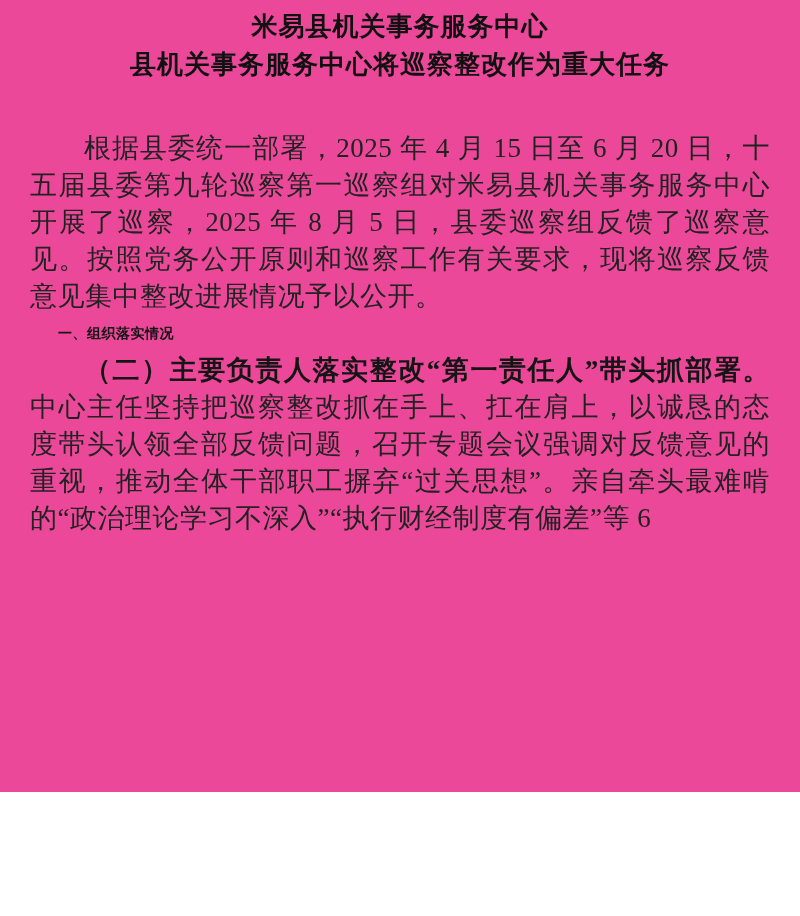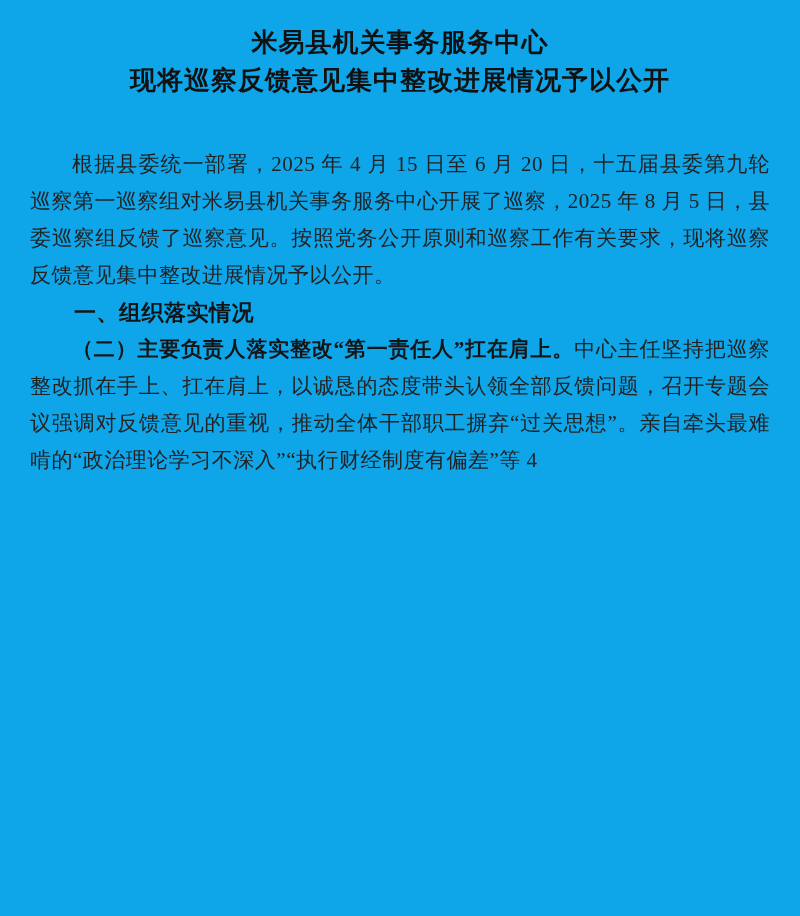--- a/index.html
+++ b/index.html
@@ -3,76 +3,76 @@
 <meta charset="utf-8">
 <style>
   html, body {
     margin: 0;
     padding: 0;
     background: #ffffff;
   }
   .page {
     position: relative;
     width: 800px;
-    height: 916px;
+    height: 792px;
     margin: 0;
-    background: #0ea5e9;
+    background: #ec4899;
     box-sizing: border-box;
-    padding: 24px 30px 0 30px;
+    padding: 8px 30px 0 30px;
     overflow: hidden;
     color: #1b1b1b;
     font-family: "Liberation Serif", "DejaVu Serif", serif;
   }
   .doc-title {
     text-align: center;
     font-weight: bold;
     font-size: 26px;
     line-height: 38px;
     margin-bottom: 46px;
     color: #111111;
   }
   .doc-title .title-line {
     letter-spacing: 1px;
   }
   .doc-body p {
     margin: 0;
-    font-size: 21px;
+    font-size: 27px;
     line-height: 37px;
     letter-spacing: 0.5px;
     text-align: justify;
     text-indent: 2em;
     color: #222222;
   }
   .doc-body p.section-heading {
     font-family: "Liberation Sans", "DejaVu Sans", sans-serif;
     font-weight: bold;
-    font-size: 22px;
+    font-size: 14px;
     color: #141414;
     text-align: left;
   }
   .doc-body .paragraph-lead {
     font-weight: bold;
     color: #151515;
   }
 </style>
 </head>
 <body>
 
 <div class="page">
 
   <div class="doc-title">
     <div class="title-line">米易县机关事务服务中心</div>
-    <div class="title-line">现将巡察反馈意见集中整改进展情况予以公开</div>
+    <div class="title-line">县机关事务服务中心将巡察整改作为重大任务</div>
   </div>
 
   <div class="doc-body">
 
     <p><span>根据县委统一部署，2025 年 4 月 15 日至 6 月 20 日，十五届县委第九轮巡察第一巡察组对米易县机关事务服务中心开展了巡察，2025 年 8 月 5 日，县委巡察组反馈了巡察意见。按照党务公开原则和巡察工作有关要求，现将巡察反馈意见集中整改进展情况予以公开。</span></p>
 
     <p class="section-heading">一、组织落实情况</p>
 
 
 
-    <p><span class="paragraph-lead">（二）主要负责人落实整改“第一责任人”扛在肩上。</span><span>中心主任坚持把巡察整改抓在手上、扛在肩上，以诚恳的态度带头认领全部反馈问题，召开专题会议强调对反馈意见的重视，推动全体干部职工摒弃“过关思想”。亲自牵头最难啃的“政治理论学习不深入”“执行财经制度有偏差”等 4</span></p>
+    <p><span class="paragraph-lead">（二）主要负责人落实整改“第一责任人”带头抓部署。</span><span>中心主任坚持把巡察整改抓在手上、扛在肩上，以诚恳的态度带头认领全部反馈问题，召开专题会议强调对反馈意见的重视，推动全体干部职工摒弃“过关思想”。亲自牵头最难啃的“政治理论学习不深入”“执行财经制度有偏差”等 6</span></p>
 
   </div>
 
 </div>
 
 </body></html>

